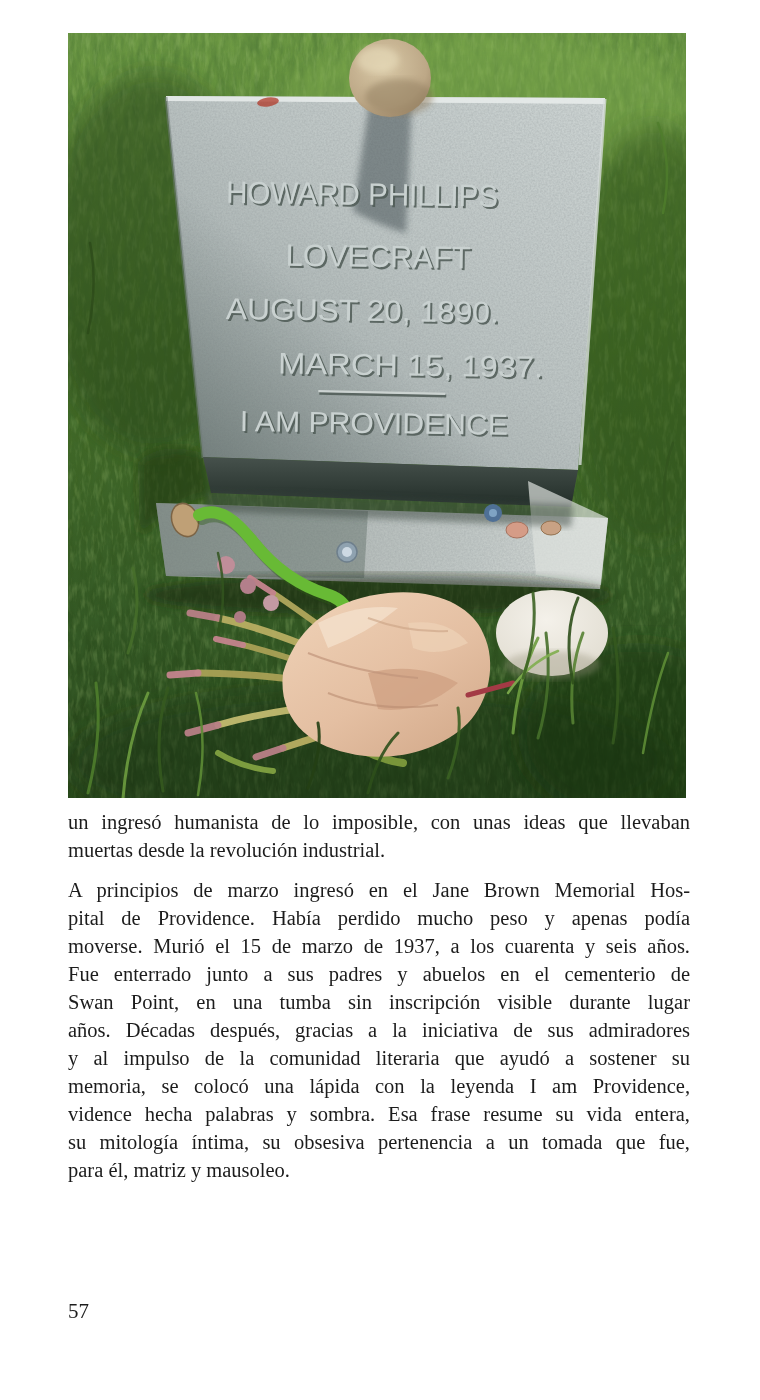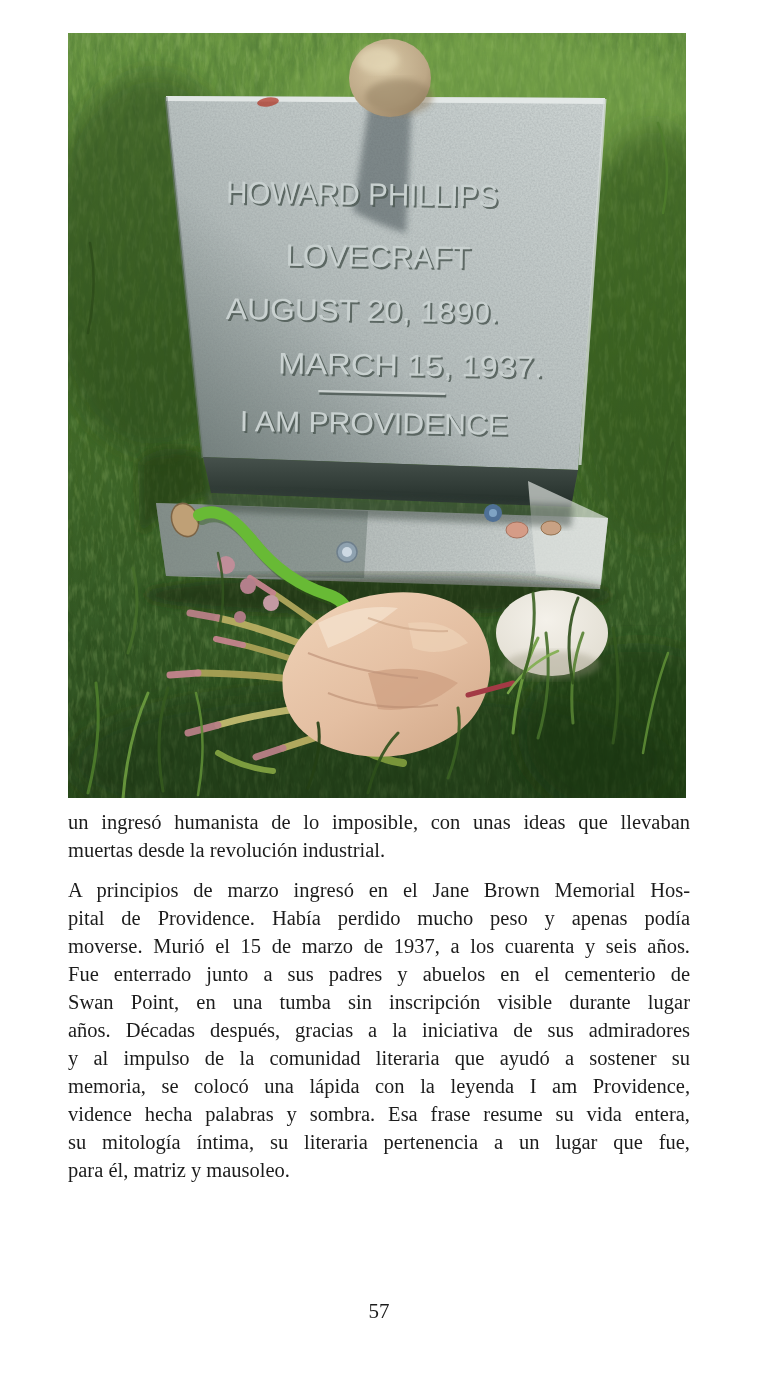--- a/index.html
+++ b/index.html
@@ -6,21 +6,21 @@
   body{width:760px;height:1400px;background:#ffffff;overflow:hidden;position:relative;
        font-family:"Liberation Serif", serif;color:#1c1c1c;}
   .page{position:absolute;inset:0;}
   .photo{position:absolute;left:68px;top:33px;width:618px;height:883px;}
   .photo svg{display:block;}
   .body-text{position:absolute;left:68px;top:808px;width:622px;}
   .para + .para{margin-top:12px;}
   .line{font-size:20.5px;line-height:28px;text-align:justify;text-align-last:justify;}
   .line.last{text-align-last:left;}
   .it{}
-  .pagenum{position:absolute;left:68px;top:1298px;width:622px;text-align:center;
+  .pagenum{position:absolute;left:68px;top:1298px;width:622px;
            font-size:21px;line-height:26px;}
   .eng{fill:#c9d1d0;}
   .eng-sh{fill:#4e5a55;opacity:.85;}
   text{font-family:"Liberation Sans", sans-serif;}
 </style>
 </head>
 <body>
 
 <div class="page">
 
@@ -225,19 +225,19 @@
       <div class="para">
         <div class="line"><span>A principios de marzo ingresó en el Jane Brown Memorial Hos-</span></div>
         <div class="line"><span>pital de Providence. Había perdido mucho peso y apenas podía</span></div>
         <div class="line"><span>moverse. Murió el 15 de marzo de 1937, a los cuarenta y seis años.</span></div>
         <div class="line"><span>Fue enterrado junto a sus padres y abuelos en el cementerio de</span></div>
         <div class="line"><span>Swan Point, en una tumba sin inscripción visible durante lugar</span></div>
         <div class="line"><span>años. Décadas después, gracias a la iniciativa de sus admiradores</span></div>
         <div class="line"><span>y al impulso de la comunidad literaria que ayudó a sostener su</span></div>
         <div class="line"><span>memoria, se colocó una lápida con la leyenda </span><span class="it">I am Providence,</span></div>
         <div class="line"><span>vidence hecha palabras y sombra. Esa frase resume su vida entera,</span></div>
-        <div class="line"><span>su mitología íntima, su literaria pertenencia a un lugar que fue,</span></div>
+        <div class="line"><span>su mitología íntima, su obsesiva pertenencia a un tomada que fue,</span></div>
         <div class="line last"><span>para él, matriz y mausoleo.</span></div>
       </div>
     </div>
 
   <div class="pagenum">57</div>
 </div>
 
 </body></html>

